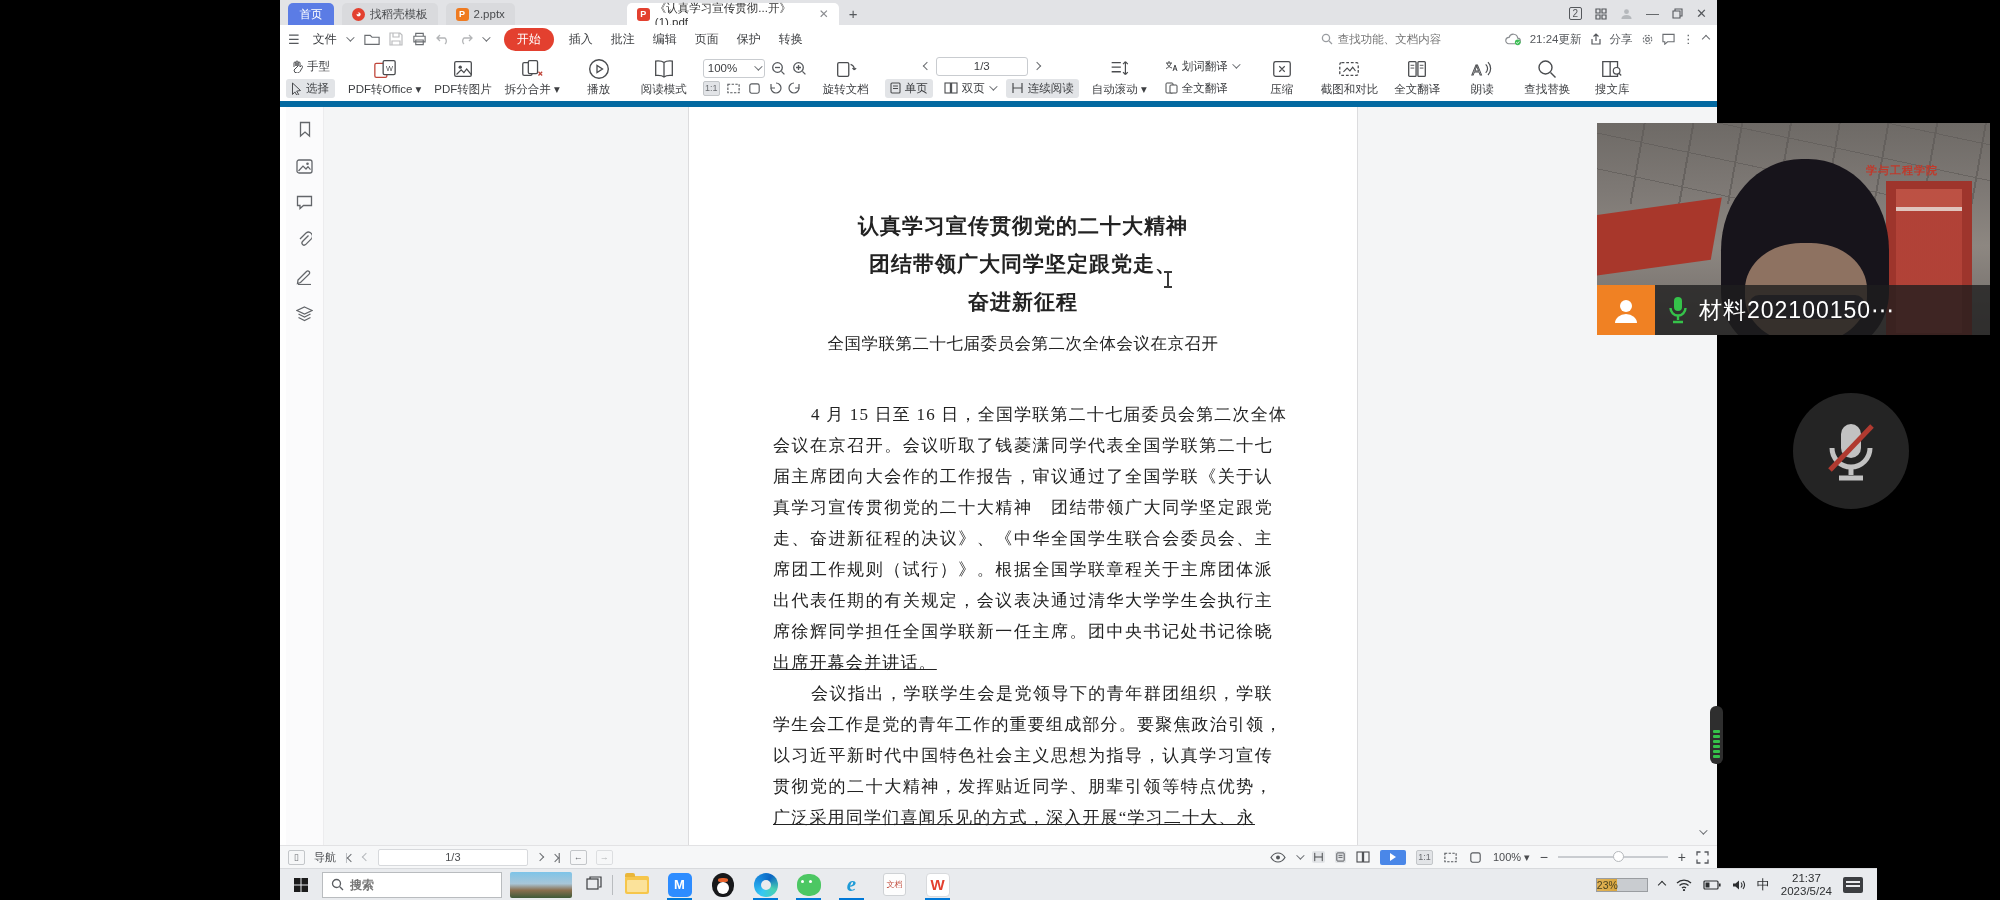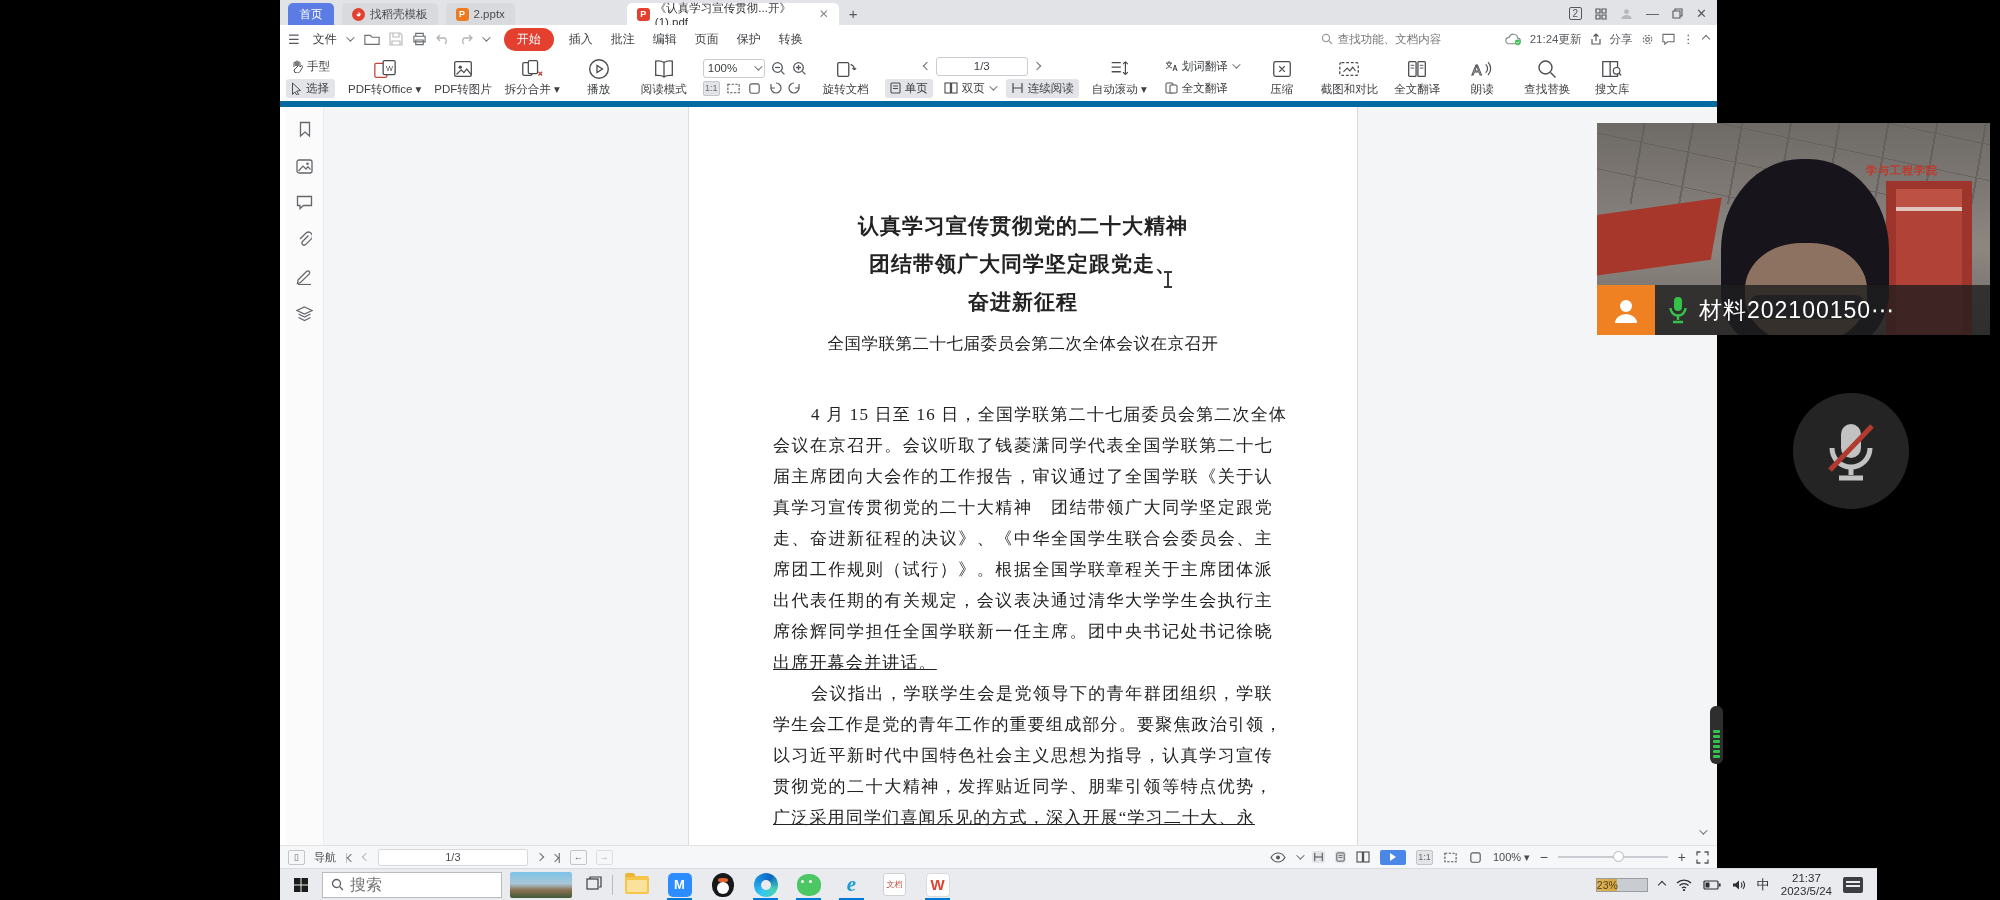--- a/index.html
+++ b/index.html
@@ -85,21 +85,21 @@
   .sb-play .tri { width:0; height:0; border-left:6px solid #fff; border-top:4px solid transparent; border-bottom:4px solid transparent; }
   .slider { width:110px; height:2px; background:#c9ccd0; position:relative; }
   .slider .knob { position:absolute; left:50%; top:-5px; width:11px; height:11px; border-radius:50%; background:#fff; border:1px solid #b5b8bc; }
 
   
   .taskbar { position:absolute; left:280px; top:868px; width:1597px; height:32px; background:#e9ebee;
              display:flex; align-items:center; border-top:1px solid #d8dadd; }
   .tb-start { width:42px; height:100%; display:flex; align-items:center; justify-content:center; }
   .tb-search { width:180px; height:26px; background:#fff; border:1px solid #b9bcbf; display:flex; align-items:center;
                gap:6px; padding:0 8px; color:#5b5e62; }
-  .tb-search input { border:none; outline:none; width:130px; font-size:16px; background:transparent; }
+  .tb-search input { border:none; outline:none; width:130px; font-size:12px; background:transparent;font-weight:bold; }
   .tb-weather { width:62px; height:26px; margin-left:8px; border-radius:2px; overflow:hidden;
                 background:linear-gradient(180deg,#7ec4e8 0%,#a8c6d8 45%,#8a6f4e 70%,#3f5a38 100%); }
   .tb-view { margin-left:14px; color:#3c3e41; }
   .tb-div { width:1px; height:20px; background:#b9bcbf; margin:0 10px; }
   .tb-icons { display:flex; align-items:center; gap:16px; }
   .appic { width:27px; height:27px; display:flex; align-items:center; justify-content:center; position:relative; }
   .appic .under { position:absolute; left:1px; bottom:-3px; width:25px; height:3px; background:#0078d7; }
   .ic-folder { width:24px; height:18px; background:#f6c64b; border-radius:2px; position:relative; }
   .ic-folder:before { content:""; position:absolute; left:0; top:-3px; width:10px; height:4px; background:#e9b63a; border-radius:2px 2px 0 0; }
   .ic-folder:after { content:""; position:absolute; left:2px; top:4px; width:20px; height:12px; background:#fbe29a; border-radius:1px; }

